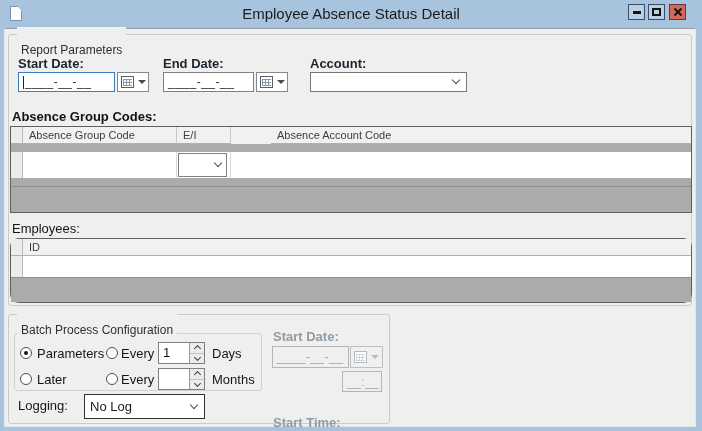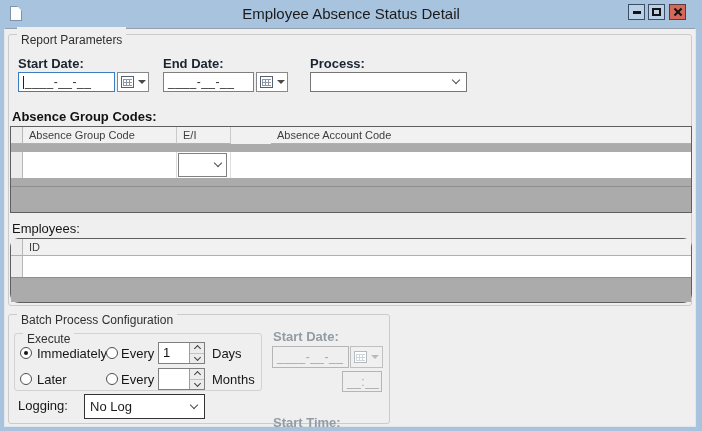--- a/index.html
+++ b/index.html
@@ -22,21 +22,21 @@
   .g-max { width:9px; height:8px; border:2px solid #141414; }
   .g-x { position:relative; width:10px; height:10px; }
   .g-x::before,.g-x::after { content:""; position:absolute; left:4px; top:0; width:2px; height:10px; background:#141414; }
   .g-x::before { transform:rotate(45deg); } .g-x::after { transform:rotate(-45deg); }
 
   
   .client { position:absolute; left:4px; top:28px; right:6px; bottom:4px; background:#efefef;
             border:1px solid #dfe6ee; border-top:1px solid #96a0ac; }
 
   .groupbox { position:absolute; border:1px solid #cbcbcb; border-radius:3px; }
-  .gb-label { position:absolute; top:-8px; left:8px; background:#efefef; padding:6px 4px; font-size:12px; color:#303030; white-space:nowrap; }
+  .gb-label { position:absolute; top:-8px; left:8px; background:#efefef; padding:16px 4px; font-size:12px; color:#303030; white-space:nowrap; }
 
   .lbl-bold { position:absolute; font-size:13px; font-weight:bold; color:#1a2430; white-space:nowrap; }
   .lbl { position:absolute; font-size:13px; color:#161616; white-space:nowrap; }
   .lbl-dis { position:absolute; font-size:13px; font-weight:bold; color:#929ca4; white-space:nowrap; }
 
   .field { position:absolute; background:#fff; border:1px solid #7f7f7f; display:flex; align-items:center;
            padding-left:4px; font-size:12px; color:#2f2f2f; letter-spacing:.5px; }
   .field.focused { border:1px solid #3c7cc0; }
   .caret { display:inline-block; width:1px; height:13px; background:#222; margin-right:1px; }
   .field.disabled { background:#efefef; border-color:#b5b5b5; color:#a2a8ad; }
@@ -120,21 +120,21 @@
 
   <div class="lbl-bold" style="left:163px; top:56px;">End Date:</div>
   <div class="field" style="left:163px; top:72px; width:91px; height:20px;">
     <span>____-__-__</span>
   </div>
   <div class="calbtn" style="left:256px; top:72px; width:32px; height:20px;">
     <span class="cal"></span>
     <span class="tri"></span>
   </div>
 
-  <div class="lbl-bold" style="left:310px; top:56px;">Process:</div>
+  <div class="lbl-bold" style="left:310px; top:56px;">Account:</div>
   <div class="combo" style="left:310px; top:72px; width:157px; height:20px;">
     <span></span>
     <span class="chev"></span>
   </div>
 
   <div class="lbl-bold" style="left:12px; top:109px; color:#111;">Absence Group Codes:</div>
   <div class="grid" style="left:10px; top:126px; width:682px; height:87px;gap:8px;">
     <div class="g-header" style="height:17px;">
       <div class="g-selhead"></div>
       <div class="g-h" style="width:154px;">Absence Group Code</div>
@@ -170,21 +170,21 @@
 
   <div class="groupbox" style="left:14px; top:333px; width:248px; height:58px; border-color:#d2d2d2;">
     <span class="gb-label">Execute</span>
   </div>
 
   <div class="groupbox" style="left:8px; top:314px; width:382px; height:110px;">
     <span class="gb-label">Batch Process Configuration</span>
   </div>
 
   <span class="radio checked" style="left:20px; top:347px;"></span>
-  <div class="lbl" style="left:37px; top:346px;">Immediately</div>
+  <div class="lbl" style="left:37px; top:346px;">Parameters</div>
 
   <span class="radio" style="left:106px; top:347px;"></span>
   <div class="lbl" style="left:121px; top:346px;">Every</div>
   <div class="spin" style="left:158px; top:342px; width:47px; height:22px;">
     <span class="val">1</span>
     <span class="btns">
       <div>
           <span class="cu"></span>
         </div>
       <div>

